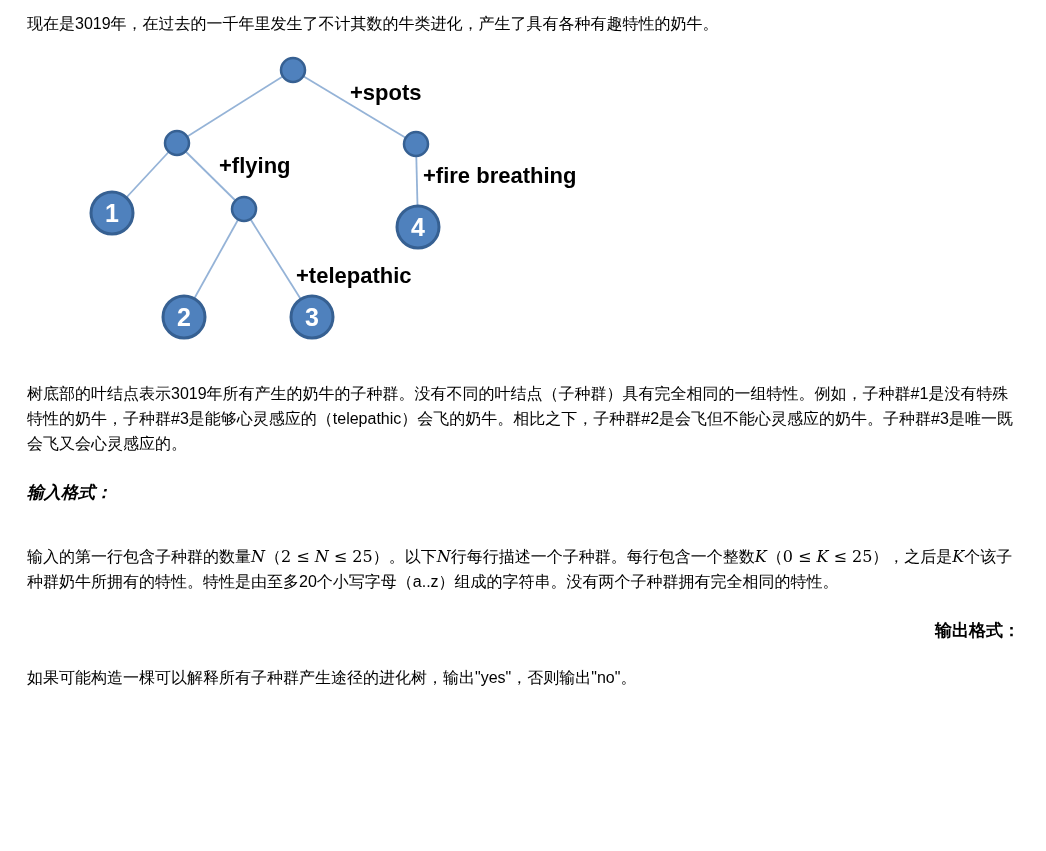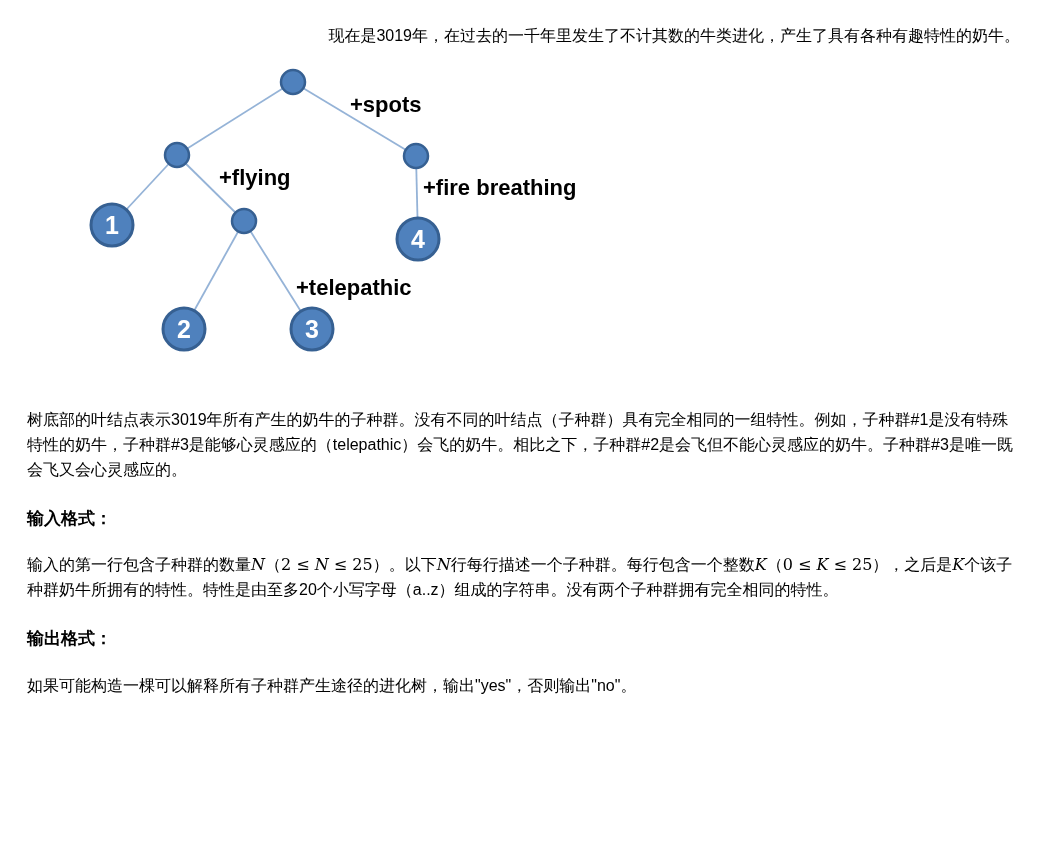--- a/index.html
+++ b/index.html
@@ -8,34 +8,34 @@
     height: 851px;
     box-sizing: border-box;
     padding: 7px 26px 5px 27px;
     color: #000000;
     font-family: "Liberation Sans", sans-serif;
     font-size: 16px;
     line-height: 25px;
     overflow: hidden;
   }
   p { margin: 0; }
-  .p1 { margin-top: 16px; text-align: right; }
+  .p1 { margin-top: 4px; }
   .p2 { margin-top: 15px; }
   .fig { margin: 20px 0 0 0; width: 620px; height: 300px; }
-  .p3 { margin-top: 39px; }
+  .p3 { margin-top: 25px; }
   .p4 { margin-top: 13px; }
   .sec-heading {
     font-size: 17px;
     font-weight: bold;
     line-height: 22px;
     margin: 0;
   }
-  .h-in  { margin-top: 26px; }
-  .p-in  { margin-top: 22px; }
-  .h-out { margin-top: 26px; }
+  .h-in  { margin-top: 26px; font-style: italic; }
+  .p-in  { margin-top: 40px; }
+  .h-out { margin-top: 26px; text-align: right; }
   .p-out { margin-top: 23px; }
 
   
   .cn { }
   .mv { font-family: "DejaVu Serif", serif; font-style: italic; font-size: 16px; }
   .mm { font-family: "DejaVu Serif", serif; font-style: normal; font-size: 16px; }
 
   
   .edge   { stroke: #95b3d7; stroke-width: 1.8; fill: none; }
   .nd     { fill: #4f81bd; stroke: #366092; stroke-width: 2.5; }

